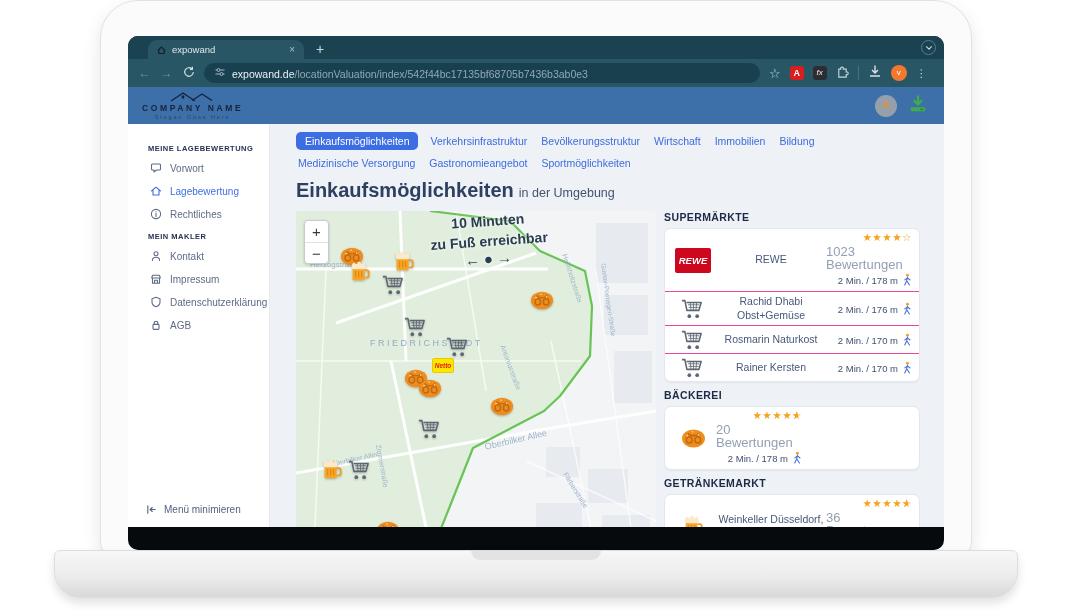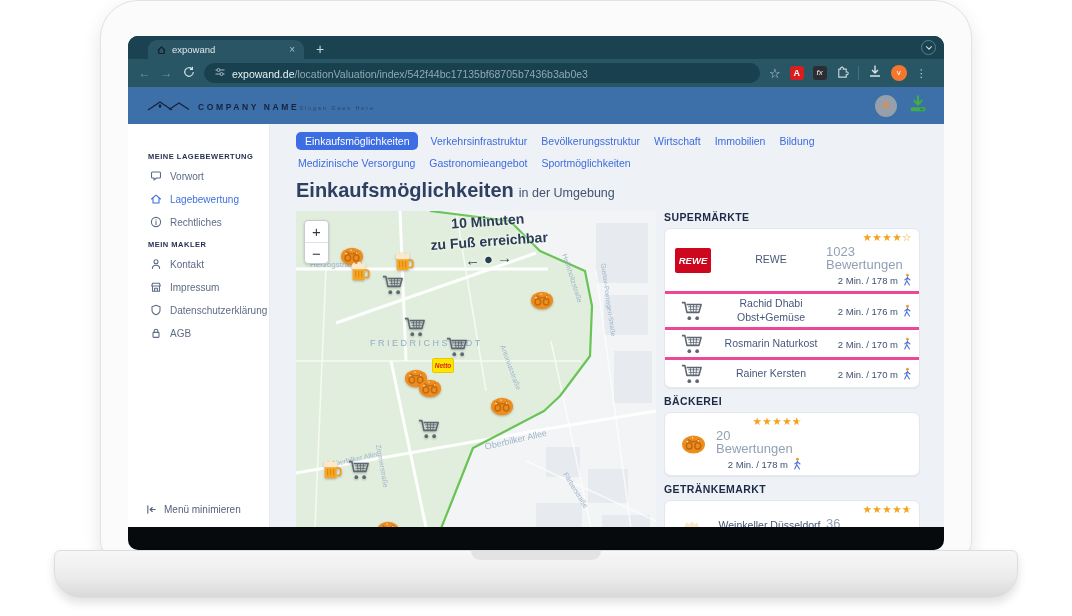--- a/index.html
+++ b/index.html
@@ -35,30 +35,30 @@
   .bm-star { color: #c9d8de; font-size: 13px; }
   .ext-adobe { width: 14px; height: 14px; background: #d81f1f; border-radius: 3px; color: #fff; font-size: 9px; font-weight: bold; text-align: center; line-height: 14px; }
   .ext-fx { width: 14px; height: 14px; background: #2c2c33; border-radius: 3px; color: #eee; font-size: 8px; font-style: italic; text-align: center; line-height: 14px; }
   .tb-sep { width: 1px; height: 14px; background: #46707e; }
   .tb-avatar { width: 16px; height: 16px; border-radius: 50%; background: #f4772e; color: #fff; font-size: 8px; text-align: center; line-height: 16px; }
   .tb-dots { color: #c9d8de; font-size: 11px; letter-spacing: 0; }
 
   
   .app { flex: 1; display: flex; flex-direction: column; background: #eef1f5; overflow: hidden; }
   .app-header { height: 37px; flex: 0 0 37px; background: #3d6fa8; display: flex; align-items: center; justify-content: space-between; padding: 0 16px 0 14px; }
-  .logo { display: flex; flex-direction: row; align-items: flex-end; line-height: 1; }
+  .logo { display: flex; flex-direction: column; align-items: center; line-height: 1; }
   .logo-name { font-size: 8.5px; letter-spacing: 2.6px; color: #17233e; font-weight: bold; margin-top: 1px; }
   .logo-slogan { font-size: 5.5px; letter-spacing: 1.9px; color: #2c456b; margin-top: 2px; }
   .hdr-right { display: flex; align-items: center; gap: 11px; }
   .hdr-avatar { width: 22px; height: 22px; border-radius: 50%; background: #97a0aa; color: #f08a24; font-size: 11px; display: flex; align-items: center; justify-content: center; }
 
   .app-body { flex: 1; display: flex; overflow: hidden; }
   .sidebar { flex: 0 0 142px; background: #fff; border-right: 1px solid #e7eaee; position: relative; padding: 16px 0 0 20px; }
   .side-title { font-size: 7.5px; font-weight: bold; color: #263252; letter-spacing: .5px; margin: 12px 0 9px; }
-  .side-sec:first-child .side-title { margin-top: 12px; }
+  .side-sec:first-child .side-title { margin-top: 4px; }
   .side-item { display: flex; align-items: center; gap: 8px; margin: 0 0 11px 2px; color: #5e6c86; font-size: 10px; cursor: pointer; }
   .side-item.active { color: #3f6fe0; }
   .side-ic { width: 12px; height: 12px; display: inline-flex; }
   .side-ic svg { width: 12px; height: 12px; stroke: currentColor; fill: none; stroke-width: 1.1; stroke-linecap: round; stroke-linejoin: round; }
   .side-collapse { position: absolute; left: 18px; bottom: 12px; display: flex; align-items: center; gap: 7px; color: #55627e; font-size: 10px; }
   .side-collapse svg { width: 11px; height: 11px; stroke: #55627e; fill: none; stroke-width: 1.2; stroke-linecap: round; }
 
   .main { flex: 1; padding: 8px 24px 0 26px; overflow: hidden; }
   .cat-tabs { display: flex; flex-wrap: wrap; gap: 4px 10px; width: 600px; margin-bottom: 7px; }
   .tab-pill { font-size: 10.5px; color: #3c6ce0; padding: 3px 2px; border-radius: 5px; cursor: pointer; white-space: nowrap; }
@@ -81,21 +81,21 @@
   .zbtn { height: 21px; text-align: center; font-size: 15px; color: #33383f; line-height: 21px; cursor: pointer; }
   .zbtn + .zbtn { border-top: 1px solid #dfe1e4; }
   .annotation { position: absolute; left: 108px; top: 1px; width: 170px; text-align: center; transform: rotate(-4deg); color: #2b3c55; font-weight: bold; font-size: 14px; line-height: 1.4; text-shadow: 0 0 4px rgba(255,255,255,.9); }
   .annotation .arrows { font-size: 15px; letter-spacing: 4px; line-height: 1; }
 
   
   .listings { width: 256px; margin-left: 8px; height: 345px; overflow: hidden; }
   .lst-title { font-size: 10.5px; font-weight: bold; color: #1c2a47; letter-spacing: .4px; margin: 7px 0 5px; }
   .lst-title:first-child { margin-top: 0; }
   .card { background: #fff; border: 1px solid #e3e7ee; border-radius: 7px; overflow: hidden; box-shadow: 0 1px 2px rgba(20,40,80,.05); }
-  .row { display: flex; align-items: center; padding: 3px 7px 3px 5px; min-height: 27px; border-top: 3px solid #ec4899; }
+  .row { display: flex; align-items: center; padding: 3px 7px 3px 5px; min-height: 27px; border-top: 1px solid #ec4899; }
   .row:first-child { border-top: none; }
   .row .ic { flex: 0 0 46px; display: flex; justify-content: center; align-items: center; }
   .row .nm { flex: 1; text-align: center; font-size: 10.5px; color: #46587b; line-height: 1.3; white-space: pre-line; }
   .row .mt { flex: 0 0 86px; display: flex; flex-direction: column; align-items: flex-end; }
   .stars { font-size: 10.5px; letter-spacing: .5px; color: #f6a21e; line-height: 1.1; }
   .st { display: inline-block; }
   .st.h { position: relative; }
   .st.h .h-f { position: absolute; left: 0; top: 0; width: 58%; overflow: hidden; }
   .revs { font-size: 13px; color: #93a0b4; margin-top: 1px; line-height: 1; }
   .dist { display: flex; align-items: center; gap: 4px; font-size: 9.5px; color: #3e5170; font-weight: 500; margin-top: 2px; line-height: 1; }

